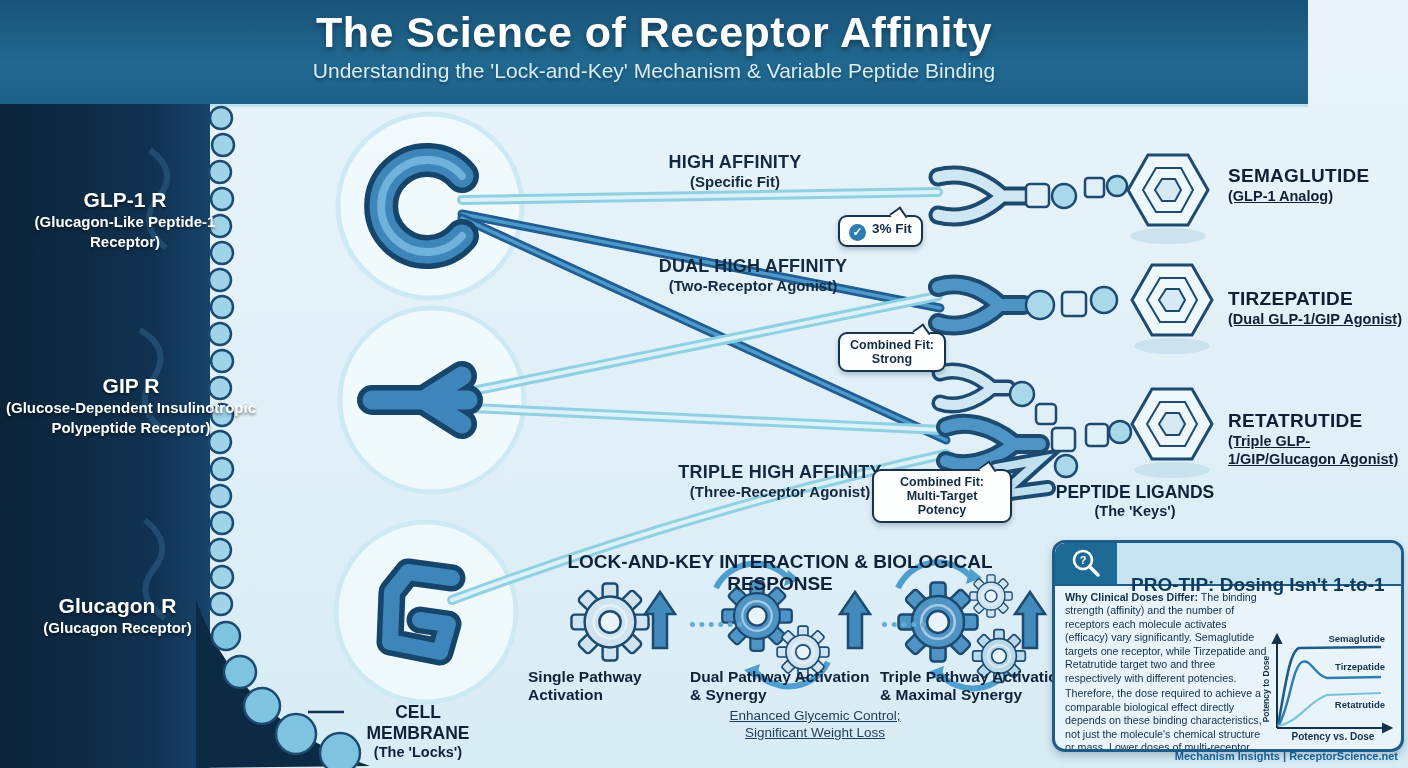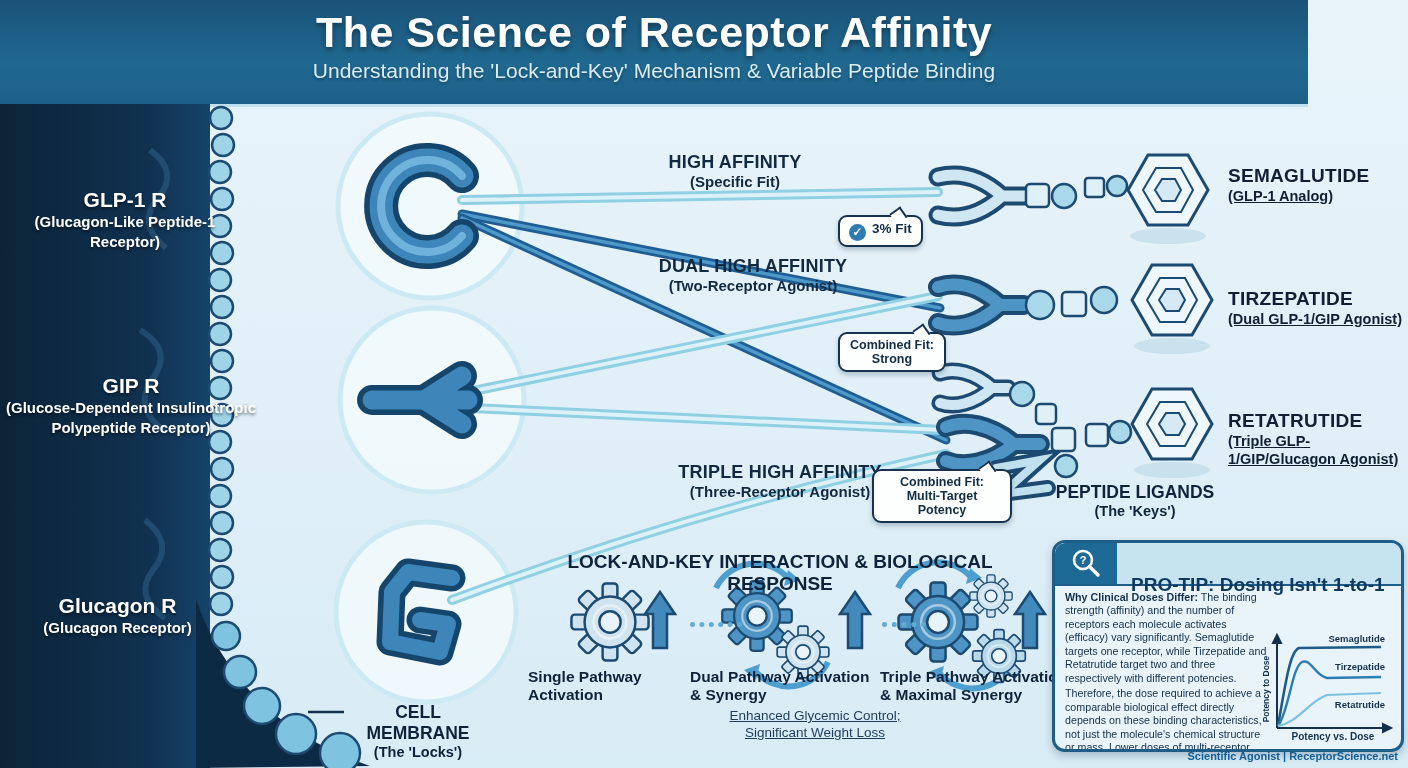--- a/index.html
+++ b/index.html
@@ -376,15 +376,15 @@
         <path d="M15,95 C 26,80 29,36 39,31 C 48,27 52,45 64,47 L 118,46" fill="none" stroke="#2e7cb0" stroke-width="2.4"></path>
         <path d="M15,95 C 36,91 46,70 64,64 L 118,62" fill="none" stroke="#7fc0dc" stroke-width="2.2"></path>
         <text x="122" y="11" text-anchor="end" font-size="9.5" font-weight="bold" fill="#14324d">Semaglutide</text>
         <text x="122" y="39" text-anchor="end" font-size="9.5" font-weight="bold" fill="#14324d">Tirzepatide</text>
         <text x="122" y="77" text-anchor="end" font-size="9.5" font-weight="bold" fill="#14324d">Retatrutide</text>
         <text x="70" y="109" text-anchor="middle" font-size="10" font-weight="bold" fill="#14324d">Potency vs. Dose</text>
       </svg>
     </div>
   </div>
 
-  <div class="abs credit" style="left:1148px;top:750px;width:250px;">Scientific Agonist | ReceptorScience.net</div>
+  <div class="abs credit" style="left:1148px;top:750px;width:250px;">Mechanism Insights | ReceptorScience.net</div>
 
 </div>
 
 </body></html>

